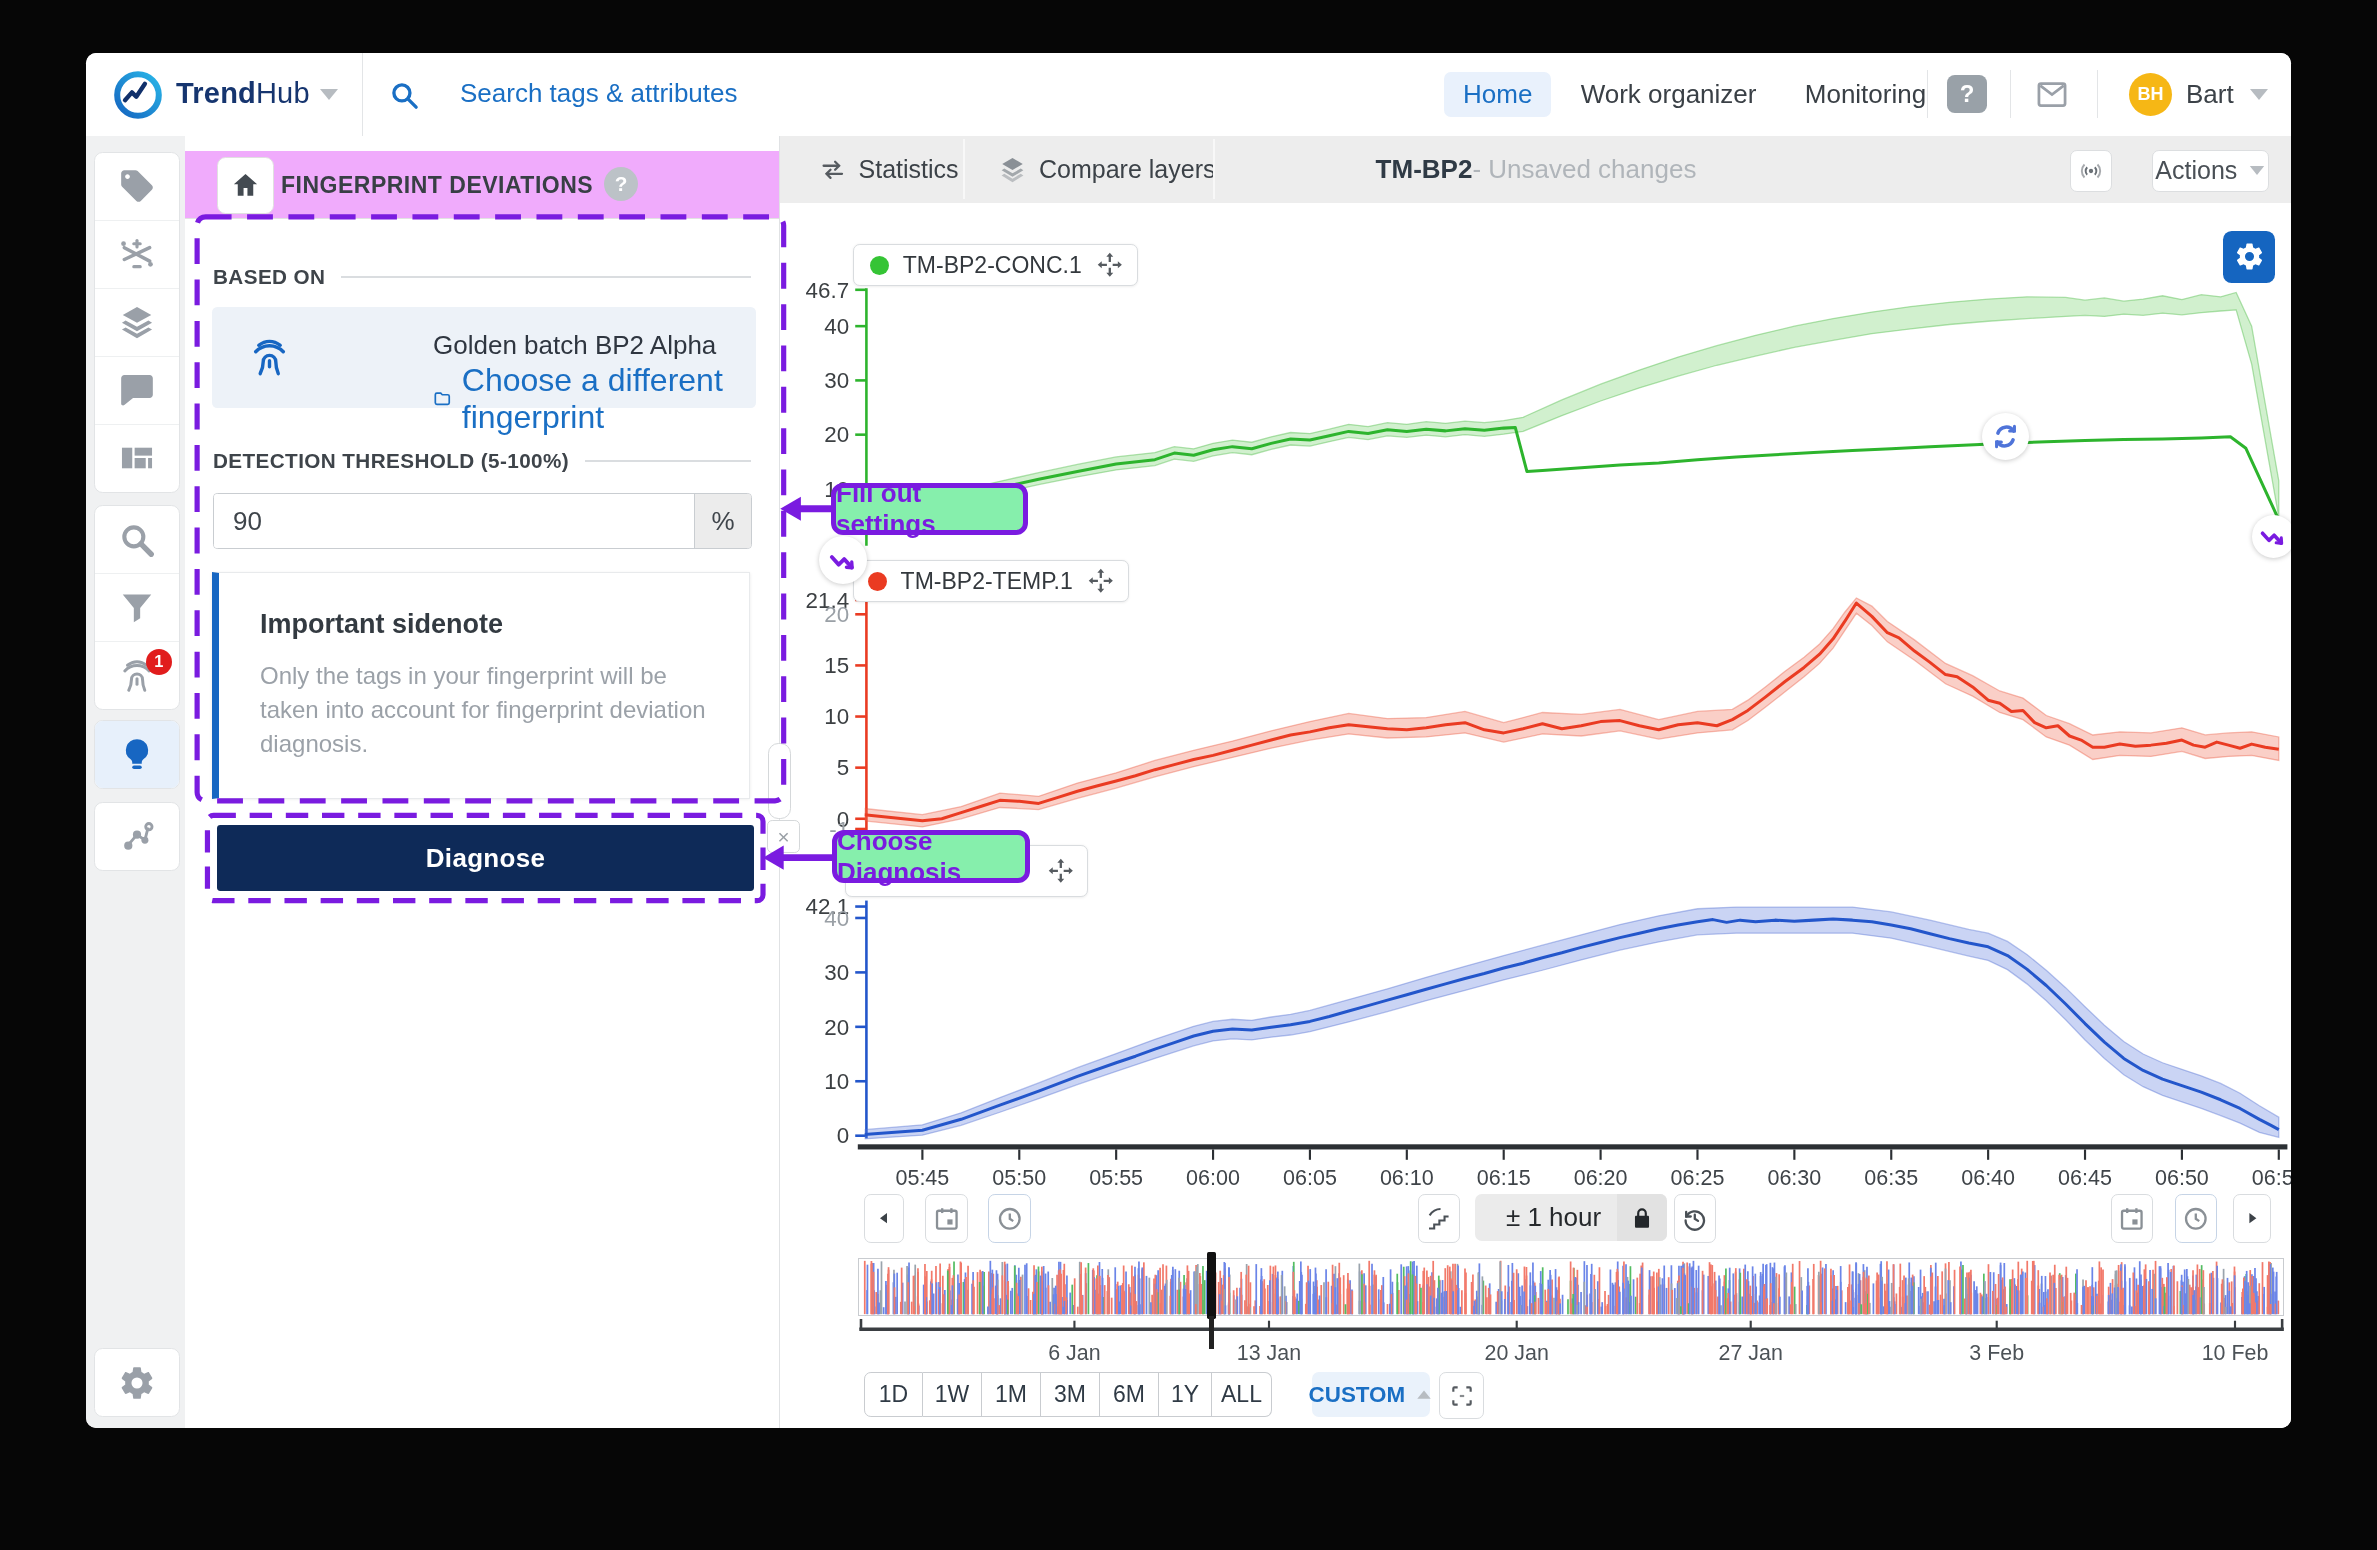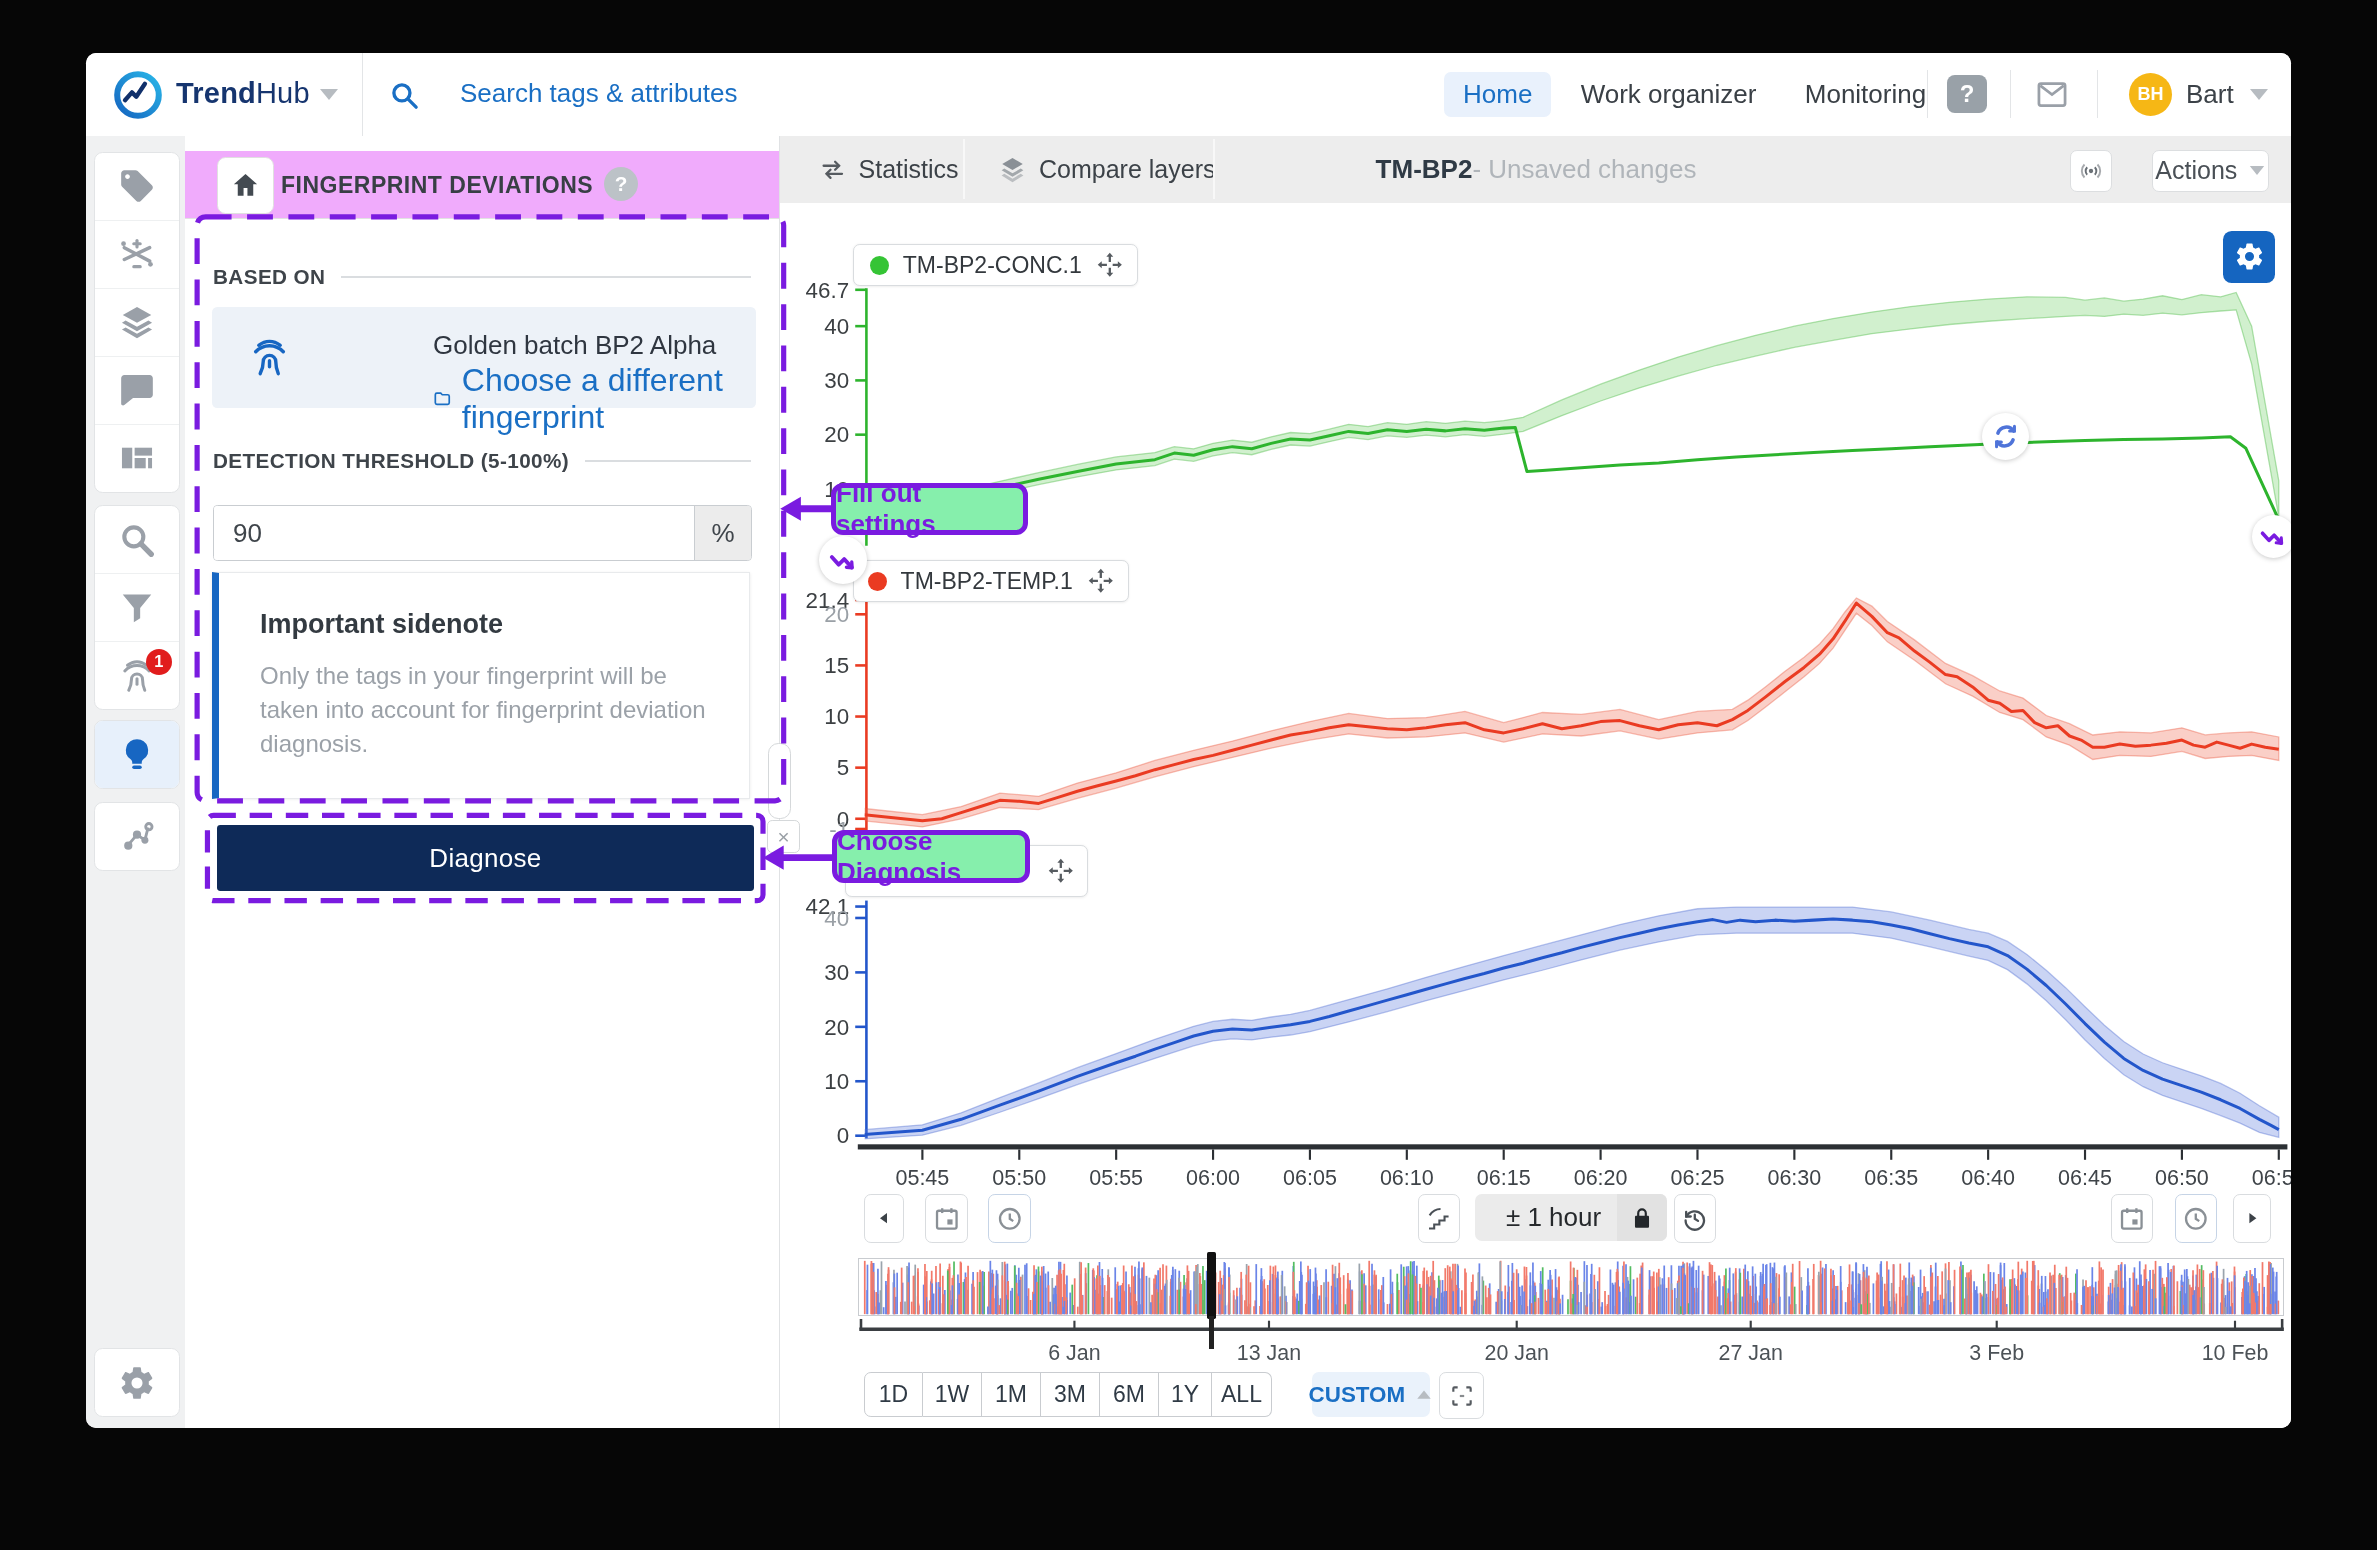--- a/index.html
+++ b/index.html
@@ -37,21 +37,21 @@
   .section-line{flex:1;height:1.7px;background:#dadde0;margin-left:15.5px;}
   #fp-card{background:#edf2f8;border-radius:5.2px;}
   #fp-name{font-size:26px;color:#2f3640;}
   #fp-link{font-size:32px;color:#1a6fc4;cursor:pointer;}
   #threshold-box{border:0.9px solid #c9cdd1;border-radius:4.3px;display:flex;overflow:hidden;background:#fff;}
   #threshold-input{flex:1;border:none;outline:none;font-size:26px;color:#3f454b;padding:0 19px;font-family:inherit;}
   #threshold-unit{width:56px;background:#ececec;border-left:0.9px solid #c9cdd1;display:flex;align-items:center;justify-content:center;font-size:26px;color:#3f454b;}
   #sidenote{background:#fff;border:0.9px solid #e8eaec;border-left:7.8px solid #1766c2;box-shadow:0 0.9px 3.4px rgba(0,0,0,.09);}
   #sidenote-title{font-size:27px;font-weight:bold;color:#333a41;}
   #sidenote-body{font-size:24px;color:#9ba1a8;line-height:34px;}
-  #diagnose-btn{background:#0e2a58;border-radius:3.4px;color:#fff;font-size:26px;font-weight:400;letter-spacing:0.3px;display:flex;align-items:center;justify-content:center;cursor:pointer;}
+  #diagnose-btn{background:#0e2a58;border-radius:3.4px;color:#fff;font-size:26px;font-weight:700;letter-spacing:0.3px;display:flex;align-items:center;justify-content:center;cursor:pointer;}
   
   #main{left:693px;top:83px;width:1512px;height:1292px;background:#fff;border-left:0.9px solid #e0e2e4;}
   #chart-header{left:0;top:0;width:1512px;height:67px;background:#ededed;border-bottom:0.9px solid #e2e2e2;}
   .hdr-item{display:flex;align-items:center;gap:12px;font-size:25px;color:#3c4248;cursor:pointer;}
   #chart-title{font-size:26px;font-weight:bold;color:#2f3a45;}
   #chart-status{font-size:26px;color:#b0b5ba;}
   .hdr-btn{background:#fff;border:0.9px solid #dcdee0;border-radius:6.9px;display:flex;align-items:center;justify-content:center;gap:10.3px;cursor:pointer;color:#4a5056;}
   #chart-body{left:0;top:67px;width:1512px;height:1225px;background:#fff;overflow:hidden;}
   .legend{position:absolute;display:flex;gap:13.8px;align-items:center;background:#fff;border:0.9px solid #d9dcdf;border-radius:6.9px;padding:0 13.8px;height:40px;box-shadow:0 0.9px 2.6px rgba(0,0,0,.07);font-size:23px;color:#33383d;cursor:pointer;}
   .dot{width:19px;height:19px;border-radius:50%;}
@@ -259,21 +259,21 @@
           </svg>
         <span id="fp-link">Choose a different fingerprint</span>
       </div>
     </div>
 
     <div class="abs section-row" style="left:28px;top:313px;width:538px;">
       <span class="section-label">DETECTION THRESHOLD (5-100%)</span>
       <span class="section-line"></span>
     </div>
 
-    <div id="threshold-box" class="abs" style="left:28px;top:357px;width:537px;height:54px;margin-top:12px;">
+    <div id="threshold-box" class="abs" style="left:28px;top:357px;width:537px;height:54px;">
       <input id="threshold-input" value="90" style="">
       <div id="threshold-unit">%</div>
     </div>
 
     <div id="sidenote" class="abs" style="left:27px;top:436px;width:538px;height:227px;box-sizing:border-box;">
       <div class="abs" id="sidenote-title" style="left:41px;top:36px;">Important sidenote</div>
       <div class="abs" id="sidenote-body" style="left:41px;top:86px;width:457px;">Only the tags in your fingerprint will be taken into account for fingerprint deviation diagnosis.</div>
     </div>
 
     <div id="diagnose-btn" class="abs" style="left:32px;top:689px;width:537px;height:66px;">

